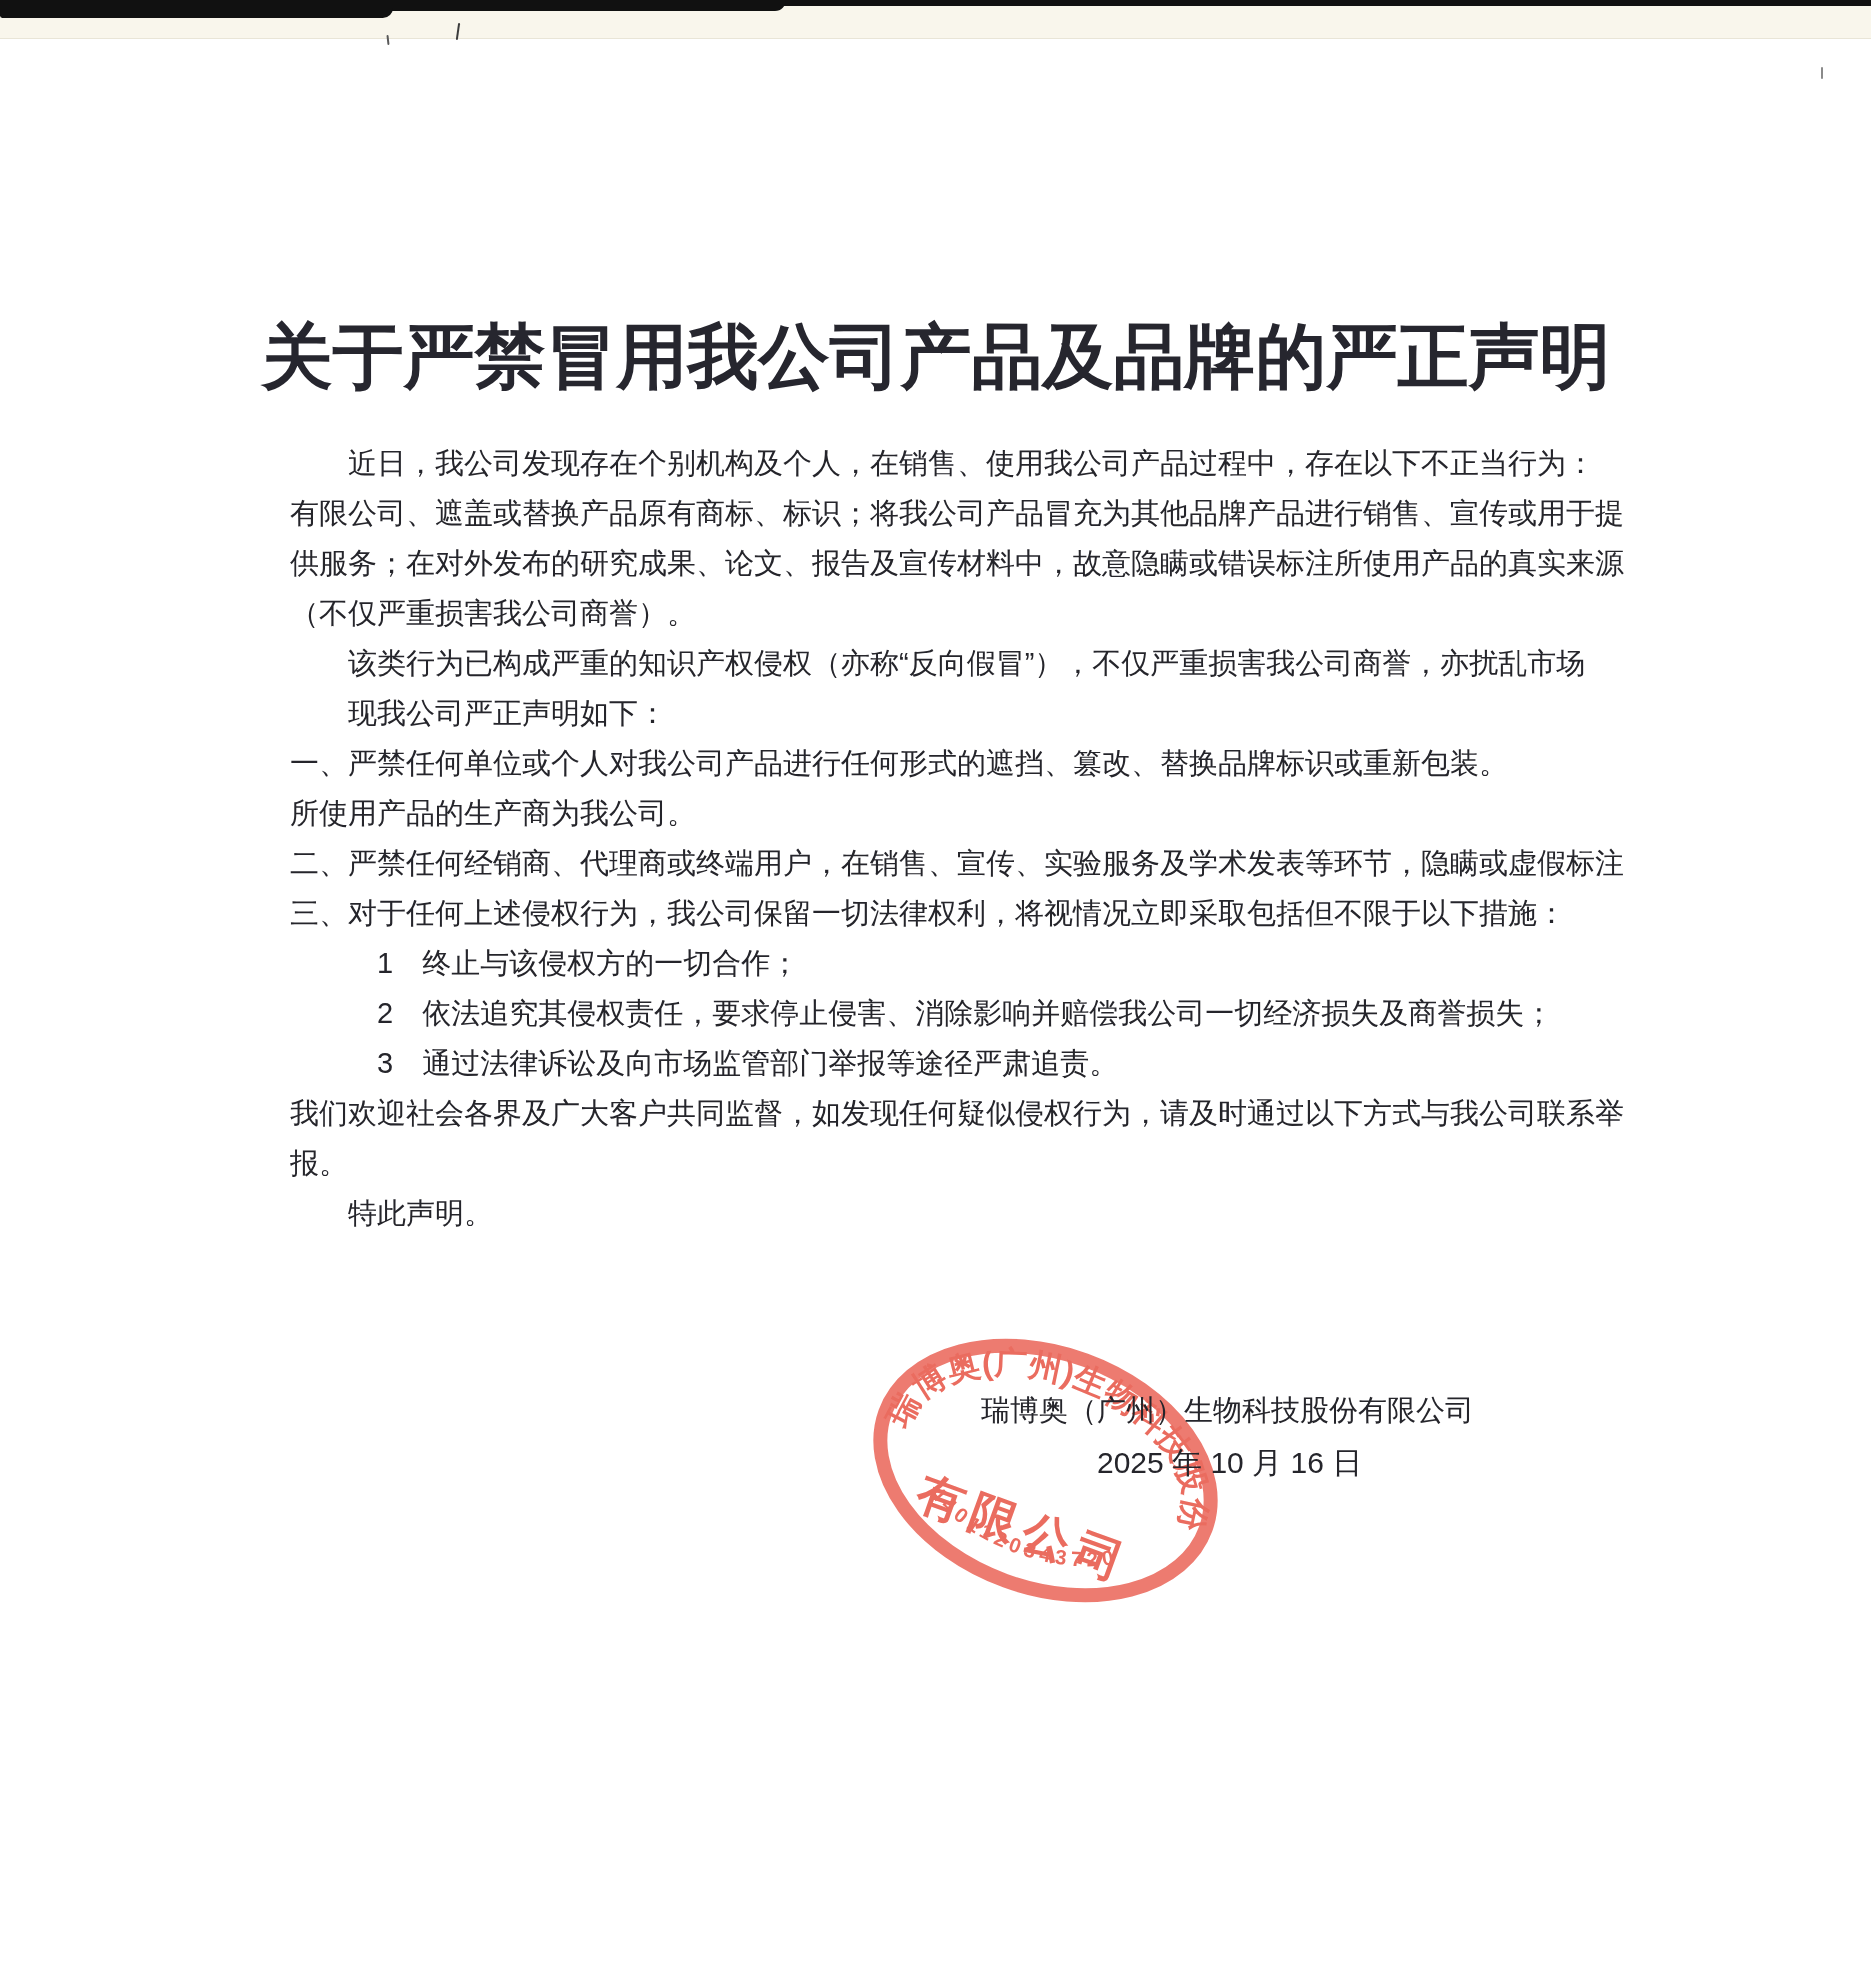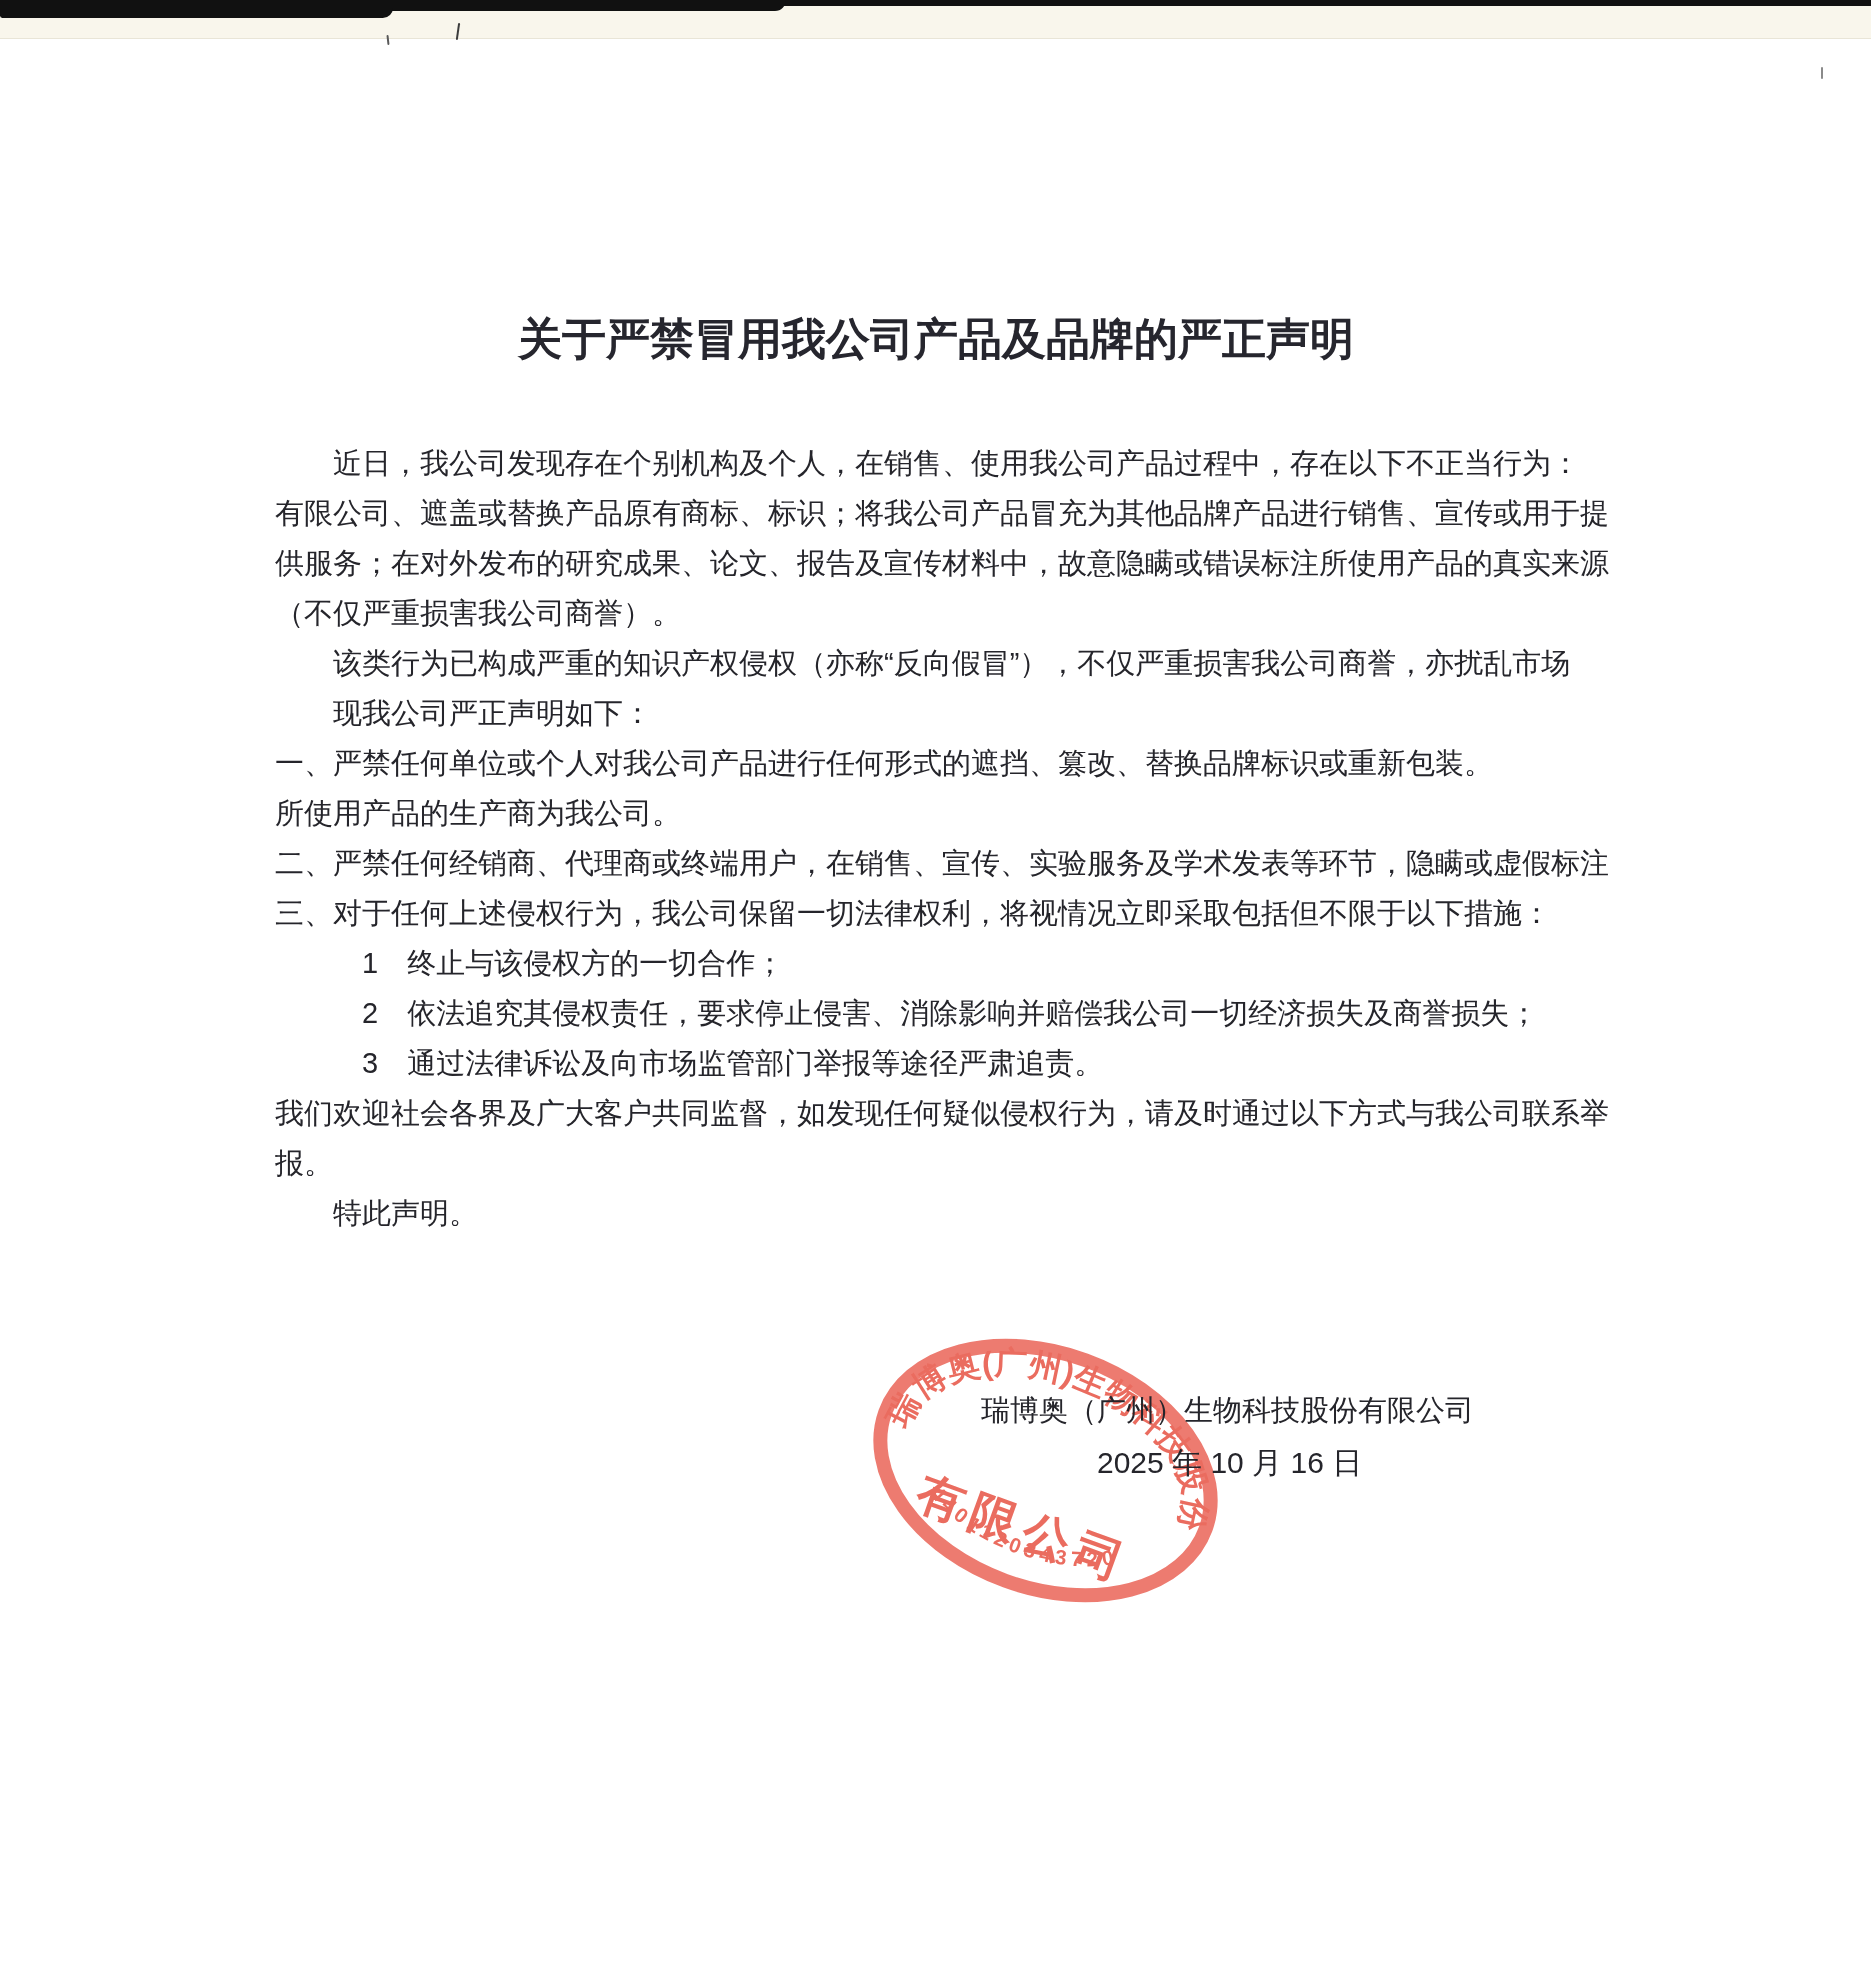--- a/index.html
+++ b/index.html
@@ -18,25 +18,25 @@
   .scan-bar-left{position:absolute;top:0;left:0;width:393px;height:18px;background:#111111;border-radius:0 0 10.2px 2.4px;}
   .speck{position:absolute;border-radius:1.2px;}
   .sp1{left:457px;top:23px;width:2.4px;height:16.5px;background:#3c3c3c;transform:rotate(8deg);}
   .sp2{left:387px;top:35px;width:2px;height:10.2px;background:#5a5a5a;transform:rotate(-6deg);}
   .sp3{left:1821px;top:67px;width:2px;height:11.8px;background:#8a8a8a;}
 
   
   .title{
     position:absolute;top:310px;left:0;right:0;
     margin:0;text-align:center;
-    font-size:44px;font-weight:600;letter-spacing:0px;
+    font-size:71px;font-weight:600;letter-spacing:0px;
     color:#26262e;
   }
   .body-block{
-    position:absolute;top:438px;left:275px;width:1338px;
+    position:absolute;top:438px;left:290px;width:1338px;
     font-size:29px;
   }
   .line{
     line-height:50px;height:50px;
     white-space:nowrap;
     letter-spacing:0;
   }
   .sig-company{position:absolute;top:1391px;left:981px;font-size:29px;white-space:nowrap;z-index:3;}
   .sig-date{position:absolute;top:1443px;left:1097px;font-size:30px;white-space:nowrap;z-index:3;}
 

